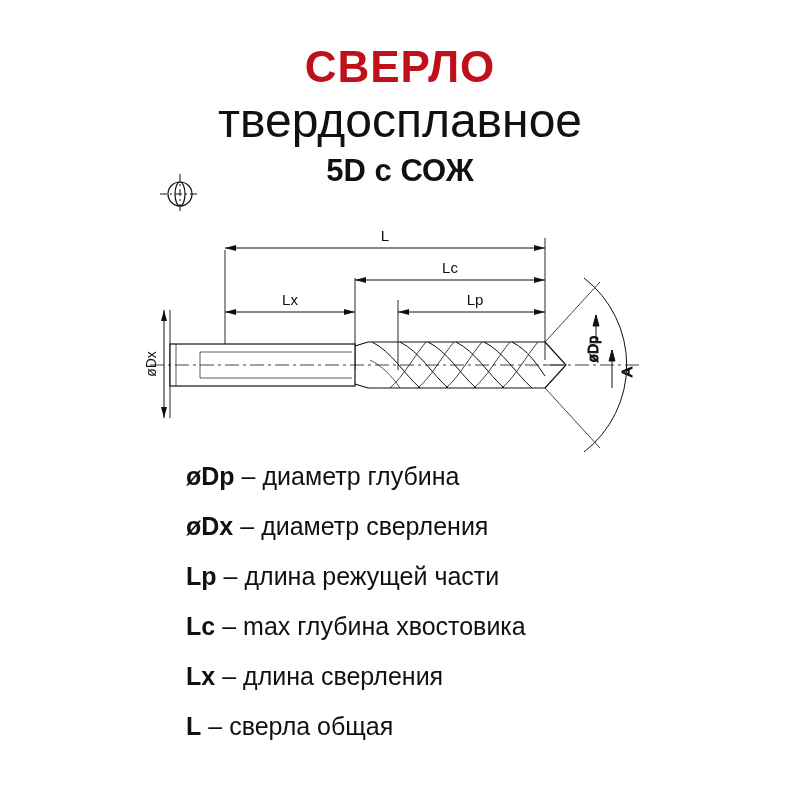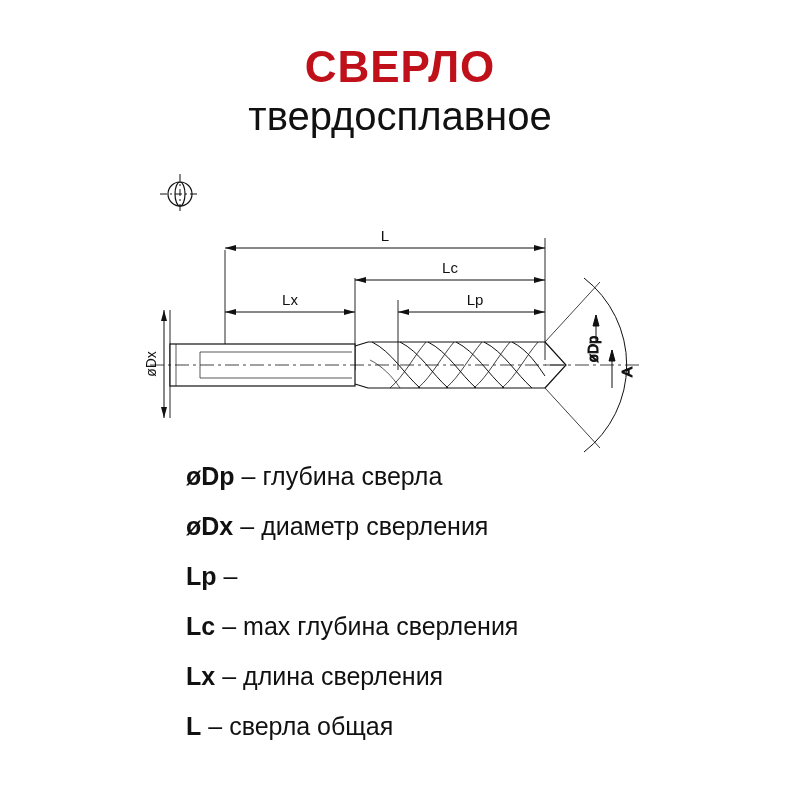--- a/index.html
+++ b/index.html
@@ -30,21 +30,21 @@
     text-align: center;
   }
   .title-main {
     font-size: 44px;
     font-weight: bold;
     color: #c0111a;
     letter-spacing: 1px;
     line-height: 1.05;
   }
   .title-sub {
-    font-size: 40px;
+    font-size: 48px;
     font-weight: normal;
     color: #111111;
     line-height: 1.2;
     margin-top: 2px;
   }
   .title-sub2 {
     font-size: 31px;
     font-weight: bold;
     color: #111111;
     line-height: 1.2;
@@ -87,20 +87,21 @@
   }
 </style>
 </head>
 <body>
 
 <div class="page">
 
   <div class="title-block">
     <div class="title-main">СВЕРЛО</div>
     <div class="title-sub">твердосплавное</div>
+    <div class="title-sub2">5D с СОЖ</div>
   </div>
 
   <div class="drawing">
     <svg width="800" height="320" viewBox="0 0 800 320" xmlns="http://www.w3.org/2000/svg">
 
       <g>
         <line x1="180" y1="14" x2="180" y2="54" stroke="#111" stroke-width="1" stroke-dasharray="7,3,2,3"></line>
         <line x1="160" y1="34" x2="200" y2="34" stroke="#111" stroke-width="1" stroke-dasharray="7,3,2,3"></line>
         <ellipse cx="180" cy="34" rx="12" ry="12" fill="none" stroke="#111" stroke-width="1.2"></ellipse>
         <ellipse cx="180" cy="34" rx="5" ry="12" fill="none" stroke="#111" stroke-width="1.2"></ellipse>
@@ -207,38 +208,39 @@
       </g>
 
     </svg>
   </div>
 
   <div class="legend">
 
     <div class="legend-row">
       <span class="legend-sym">øDp</span>
       <span class="legend-dash">–</span>
-      <span class="legend-text">глубина сверла</span>
+      <span class="legend-text">диаметр глубина</span>
     </div>
 
     <div class="legend-row">
       <span class="legend-sym">øDx</span>
       <span class="legend-dash">–</span>
       <span class="legend-text">диаметр сверления</span>
     </div>
 
     <div class="legend-row">
       <span class="legend-sym">Lp</span>
       <span class="legend-dash">–</span>
+      <span class="legend-text">длина режущей части</span>
     </div>
 
     <div class="legend-row">
       <span class="legend-sym">Lc</span>
       <span class="legend-dash">–</span>
-      <span class="legend-text">max глубина сверления</span>
+      <span class="legend-text">max глубина хвостовика</span>
     </div>
 
     <div class="legend-row">
       <span class="legend-sym">Lx</span>
       <span class="legend-dash">–</span>
       <span class="legend-text">длина сверления</span>
     </div>
 
     <div class="legend-row">
       <span class="legend-sym">L</span>

